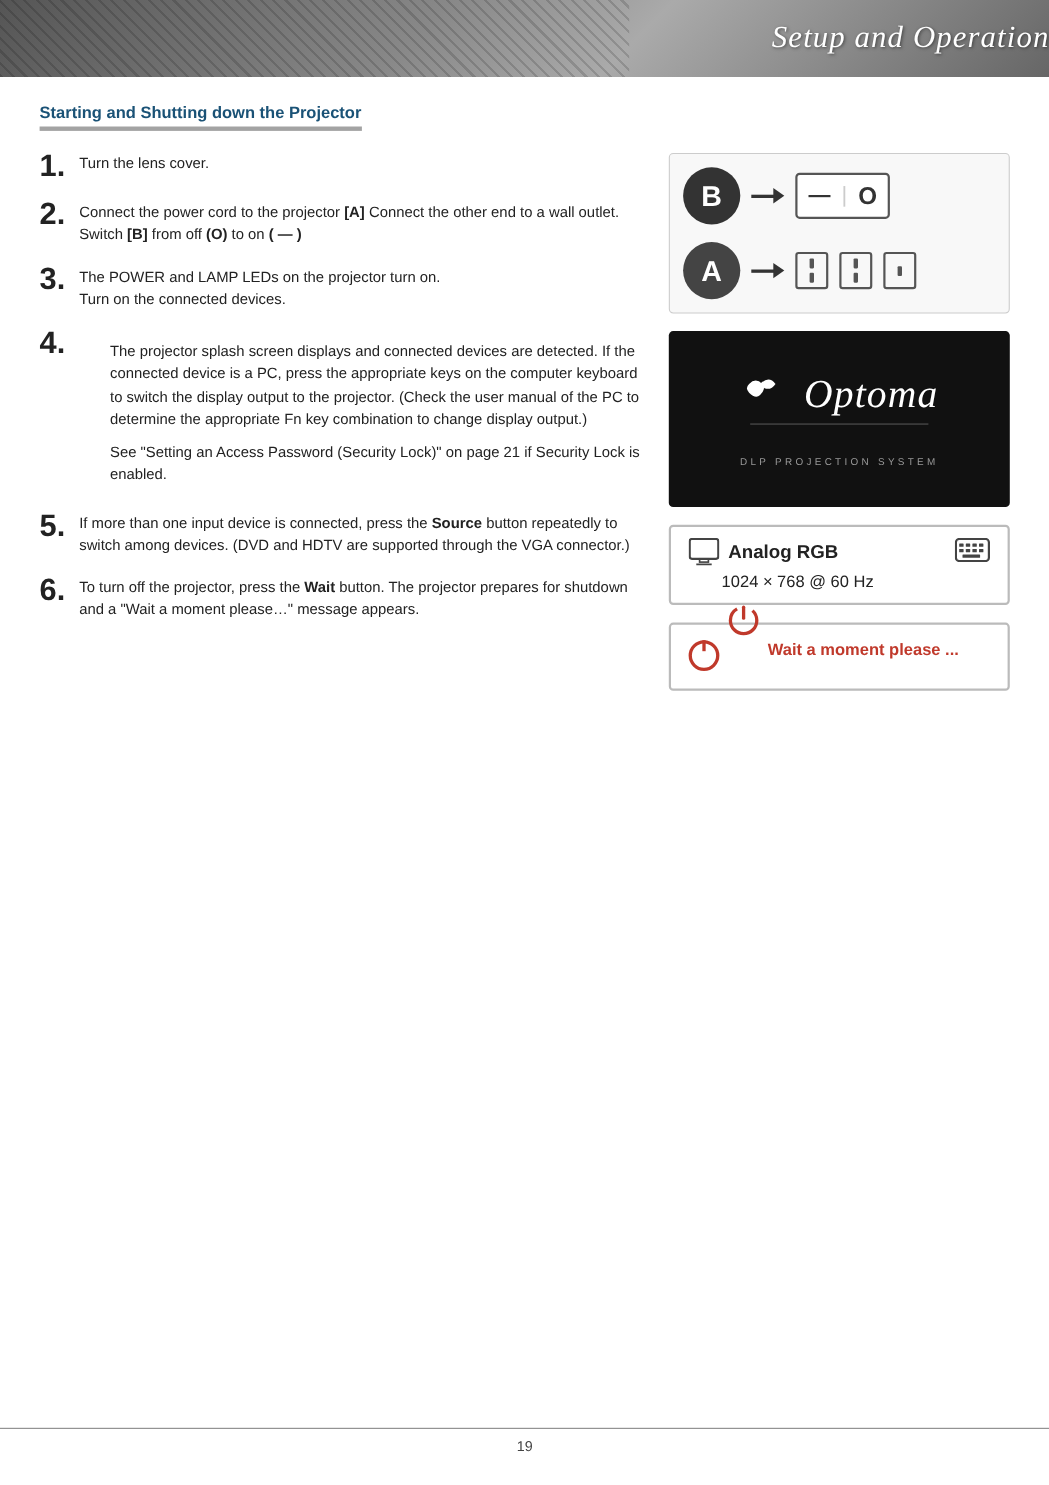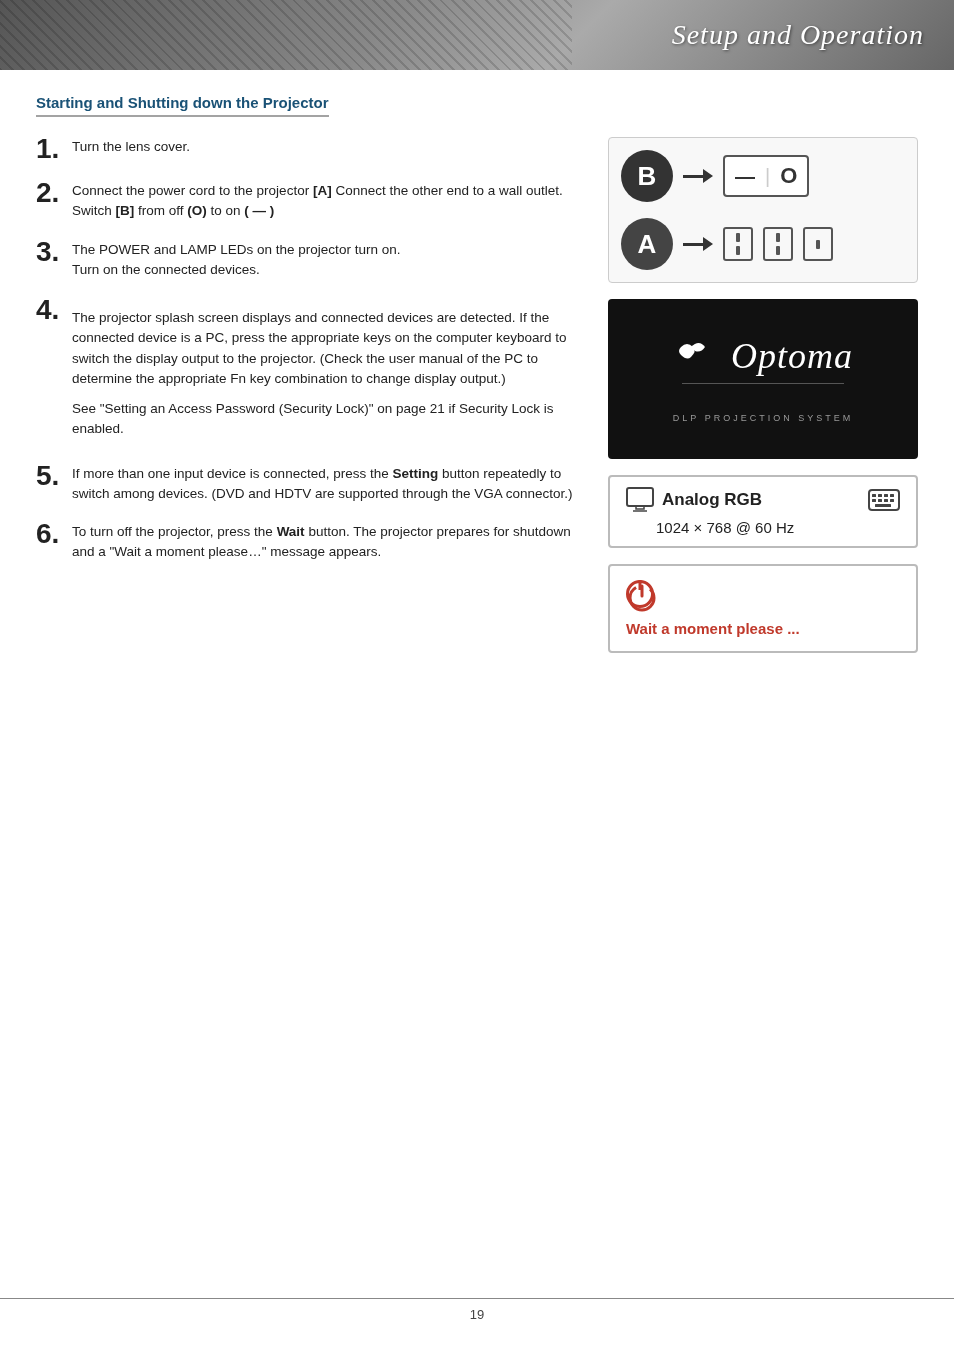--- a/index.html
+++ b/index.html
@@ -15,42 +15,41 @@
 
     
     .header-bar {
       width: 100%;
       height: 70px;
       background: linear-gradient(135deg, #555 0%, #888 40%, #aaa 60%, #666 100%);
       position: relative;
       display: flex;
       align-items: center;
       justify-content: flex-end;
-      padding-right: 30px;
     }
     .header-title {
       font-family: Georgia, 'Times New Roman', serif;
       font-style: italic;
       font-size: 28px;
       color: #fff;
       text-shadow: 1px 1px 3px rgba(0,0,0,0.5);
       letter-spacing: 1px;
     }
 
     
     .main-content {
       padding: 24px 36px 40px 36px;
     }
 
     
     .section-title {
       font-size: 15px;
       font-weight: bold;
       color: #1a5276;
-      border-bottom: 2px solid #a3a3a3;
+      border-bottom: 4px solid #a3a3a3;
       padding-bottom: 4px;
       margin-bottom: 20px;
       display: inline-block;
     }
 
     
     .two-col {
       display: flex;
       gap: 24px;
       margin-bottom: 0;
@@ -87,20 +86,21 @@
       font-size: 13.5px;
       line-height: 1.5;
       flex: 1;
     }
     .step-text p {
       margin-bottom: 6px;
     }
     .step-text .sub-para {
       margin-top: 10px;
       margin-bottom: 6px;
+      margin-left: 28px;
     }
 
     
     .power-diagram {
       border: 1.5px solid #ccc;
       border-radius: 4px;
       padding: 12px;
       background: #f8f8f8;
       display: flex;
       flex-direction: column;
@@ -229,21 +229,20 @@
       padding: 10px 16px;
       display: flex;
       flex-direction: column;
       align-items: flex-start;
       gap: 4px;
       background: #fff;
       width: 100%;
     }
     .analog-row {
       display: flex;
-      align-items: center;
       justify-content: space-between;
       width: 100%;
     }
     .analog-title {
       font-size: 17px;
       font-weight: bold;
       color: #222;
     }
     .analog-res {
       font-size: 15px;
@@ -251,21 +250,21 @@
       margin-top: 2px;
       margin-left: 30px;
     }
 
     
     .wait-box {
       border: 2px solid #bbb;
       border-radius: 4px;
       padding: 14px 16px;
       display: flex;
-      flex-direction: column;
+      flex-direction: row;
       align-items: flex-start;
       gap: 6px;
       background: #fff;
       width: 100%;
     }
     .wait-power-icon {
       width: 28px;
       height: 28px;
       border: 3px solid #c0392b;
       border-radius: 50%;
@@ -361,21 +360,21 @@
         <div class="step-number"><span>4.</span></div>
         <div class="step-text">
           <p class="sub-para">The projector splash screen displays and connected devices are detected. If the connected device is a PC, press the appropriate keys on the computer keyboard to switch the display output to the projector. (Check the user manual of the PC to determine the appropriate Fn key combination to change display output.)</p>
           <p class="sub-para">See "Setting an Access Password (Security Lock)" on page 21 if Security Lock is enabled.</p>
         </div>
       </div>
 
       <div class="step">
         <div class="step-number"><span>5.</span></div>
         <div class="step-text">
-          If more than one input device is connected, press the <strong>Setting</strong> button repeatedly to switch among devices. (DVD and HDTV are supported through the VGA connector.)
+          If more than one input device is connected, press the <strong>Source</strong> button repeatedly to switch among devices. (DVD and HDTV are supported through the VGA connector.)
         </div>
       </div>
 
       <div class="step">
         <div class="step-number"><span>6.</span></div>
         <div class="step-text">
           To turn off the projector, press the <strong>Wait</strong> button. The projector prepares for shutdown and a "Wait a moment please…" message appears.
         </div>
       </div>
 

